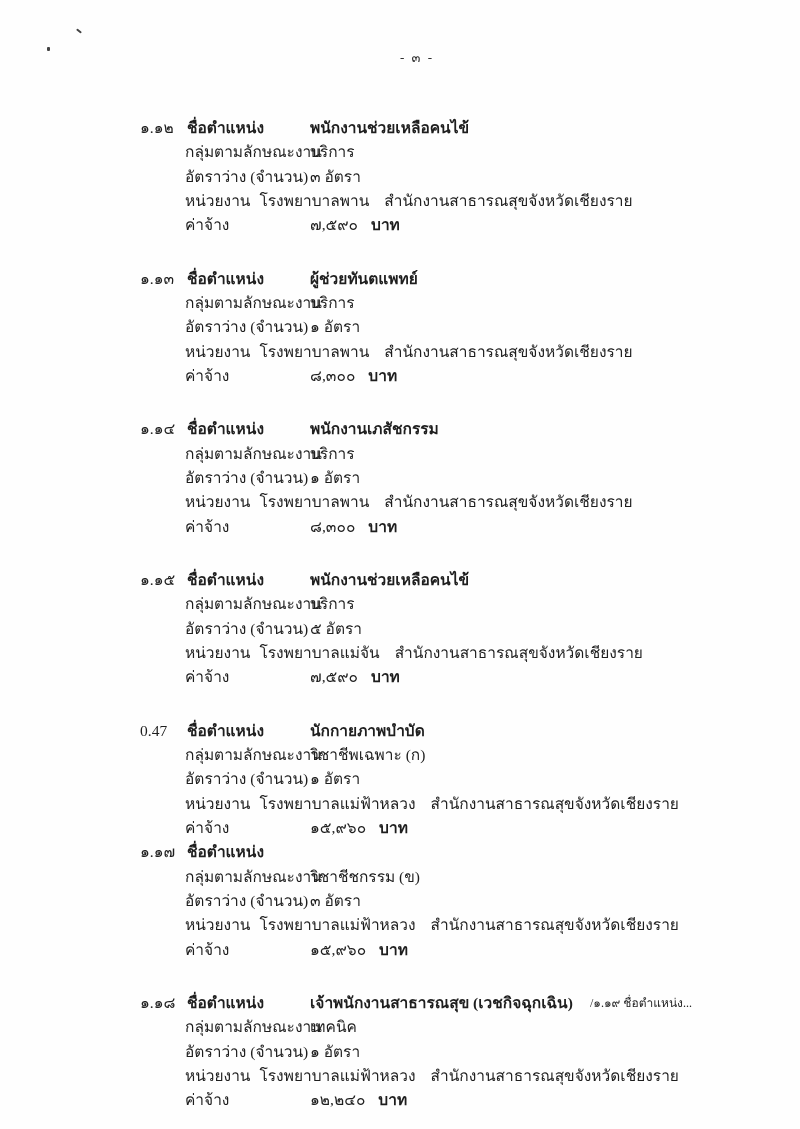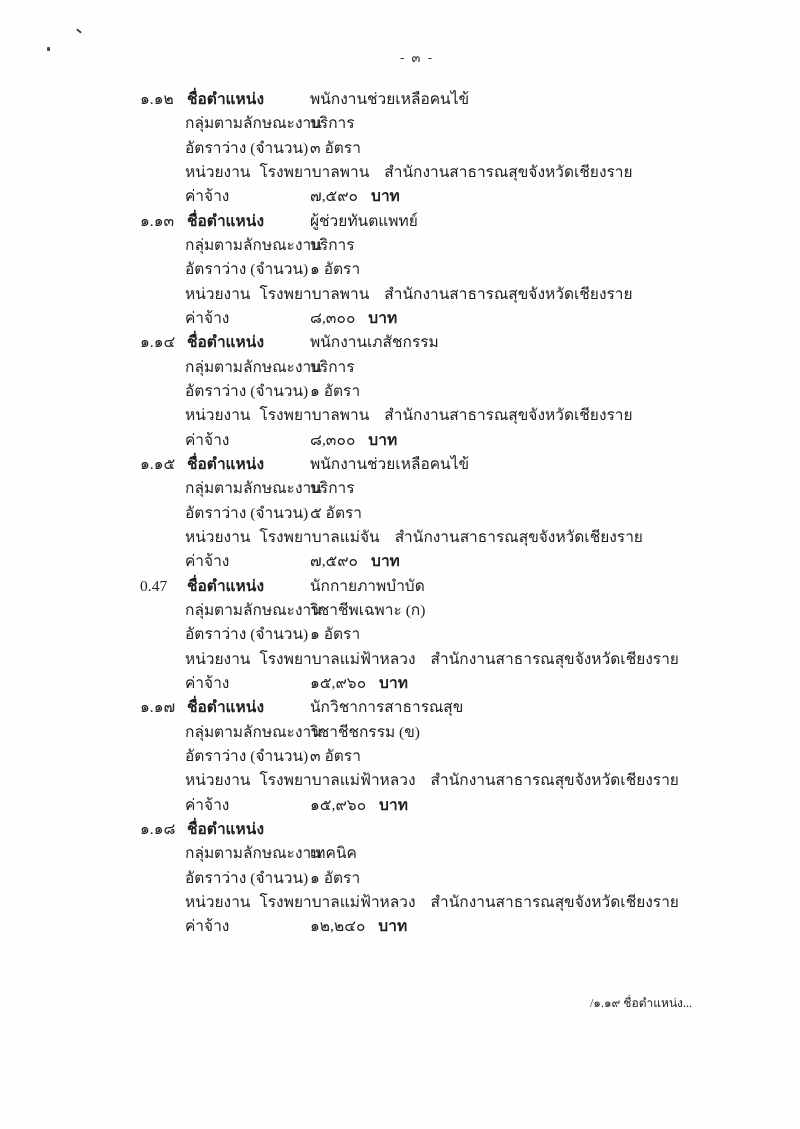--- a/index.html
+++ b/index.html
@@ -35,21 +35,21 @@
   }
   .line {
     display: flex;
     white-space: nowrap;
     align-items: baseline;
   }
   .sub { padding-left: 45px; }
   .no { display: inline-block; width: 47px; flex: none; font-weight: 400; }
   .hdr-lbl { display: inline-block; width: 123px; flex: none; font-weight: 600; }
   .lbl { display: inline-block; width: 125px; flex: none; }
-  .bold { font-weight: 400; }
+  .bold { font-weight: 700; margin-top: 29px; }
   .hosp { margin-left: 9px; font-weight: 400; }
   .office { margin-left: 15px; }
   .baht { margin-left: 13px; font-weight: bold; }
   .continuation {
     position: absolute;
     top: 993px;
     left: 590px;
     font-size: 12px;
     font-weight: 400;
     white-space: nowrap;
@@ -209,21 +209,20 @@
       <span class="lbl">ค่าจ้าง</span>
       <span>๑๕,๙๖๐</span>
       <span class="baht">บาท</span>
     </div>
   </div>
 
   <div class="entry">
     <div class="line">
       <span class="no">๑.๑๗</span>
       <span class="hdr-lbl">ชื่อตำแหน่ง</span>
-      <span class="bold">นักวิชาการสาธารณสุข</span>
     </div>
     <div class="line sub">
       <span class="lbl">กลุ่มตามลักษณะงาน</span>
       <span>วิชาชีชกรรม (ข)</span>
     </div>
     <div class="line sub">
       <span class="lbl">อัตราว่าง (จำนวน)</span>
       <span>๓ อัตรา</span>
     </div>
     <div class="line sub">
@@ -235,20 +234,21 @@
       <span class="lbl">ค่าจ้าง</span>
       <span>๑๕,๙๖๐</span>
       <span class="baht">บาท</span>
     </div>
   </div>
 
   <div class="entry">
     <div class="line">
       <span class="no">๑.๑๘</span>
       <span class="hdr-lbl">ชื่อตำแหน่ง</span>
+      <span class="bold">เจ้าพนักงานสาธารณสุข (เวชกิจฉุกเฉิน)</span>
     </div>
     <div class="line sub">
       <span class="lbl">กลุ่มตามลักษณะงาน</span>
       <span>เทคนิค</span>
     </div>
     <div class="line sub">
       <span class="lbl">อัตราว่าง (จำนวน)</span>
       <span>๑ อัตรา</span>
     </div>
     <div class="line sub">

